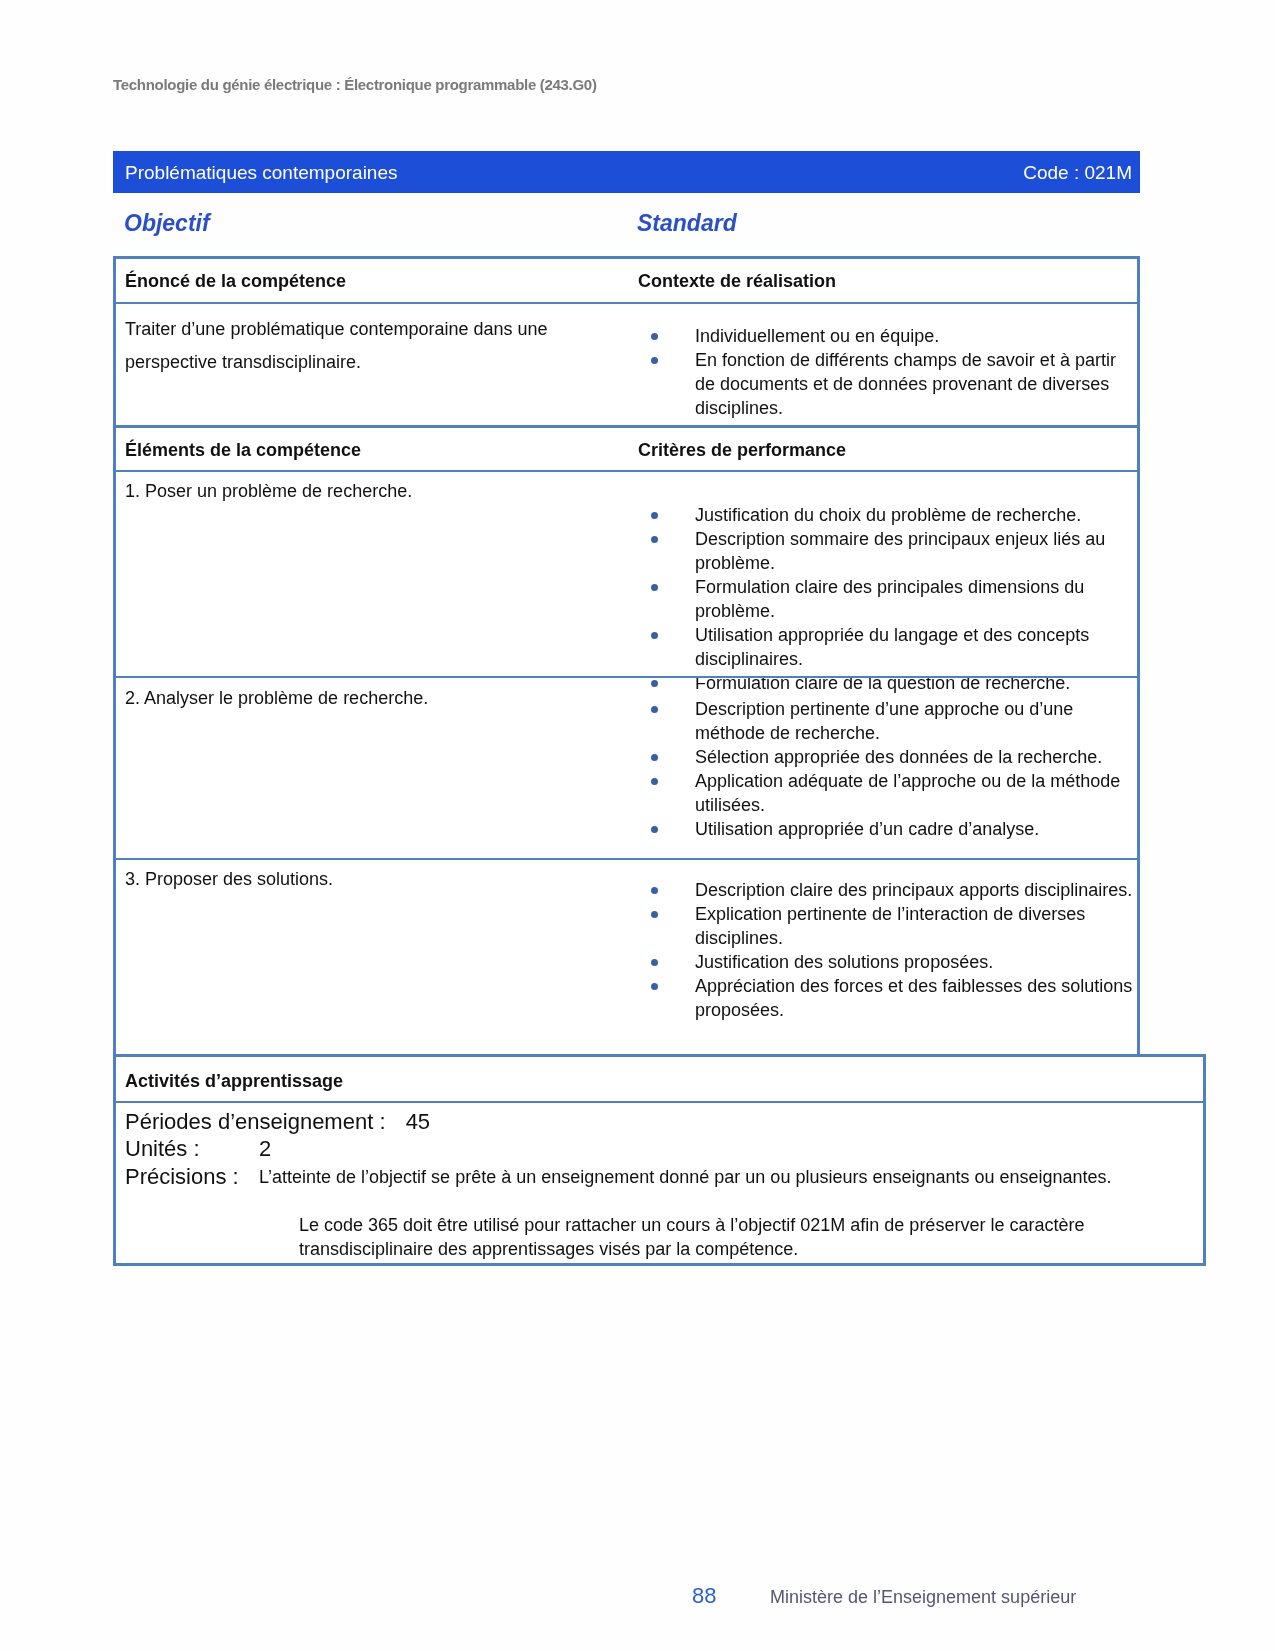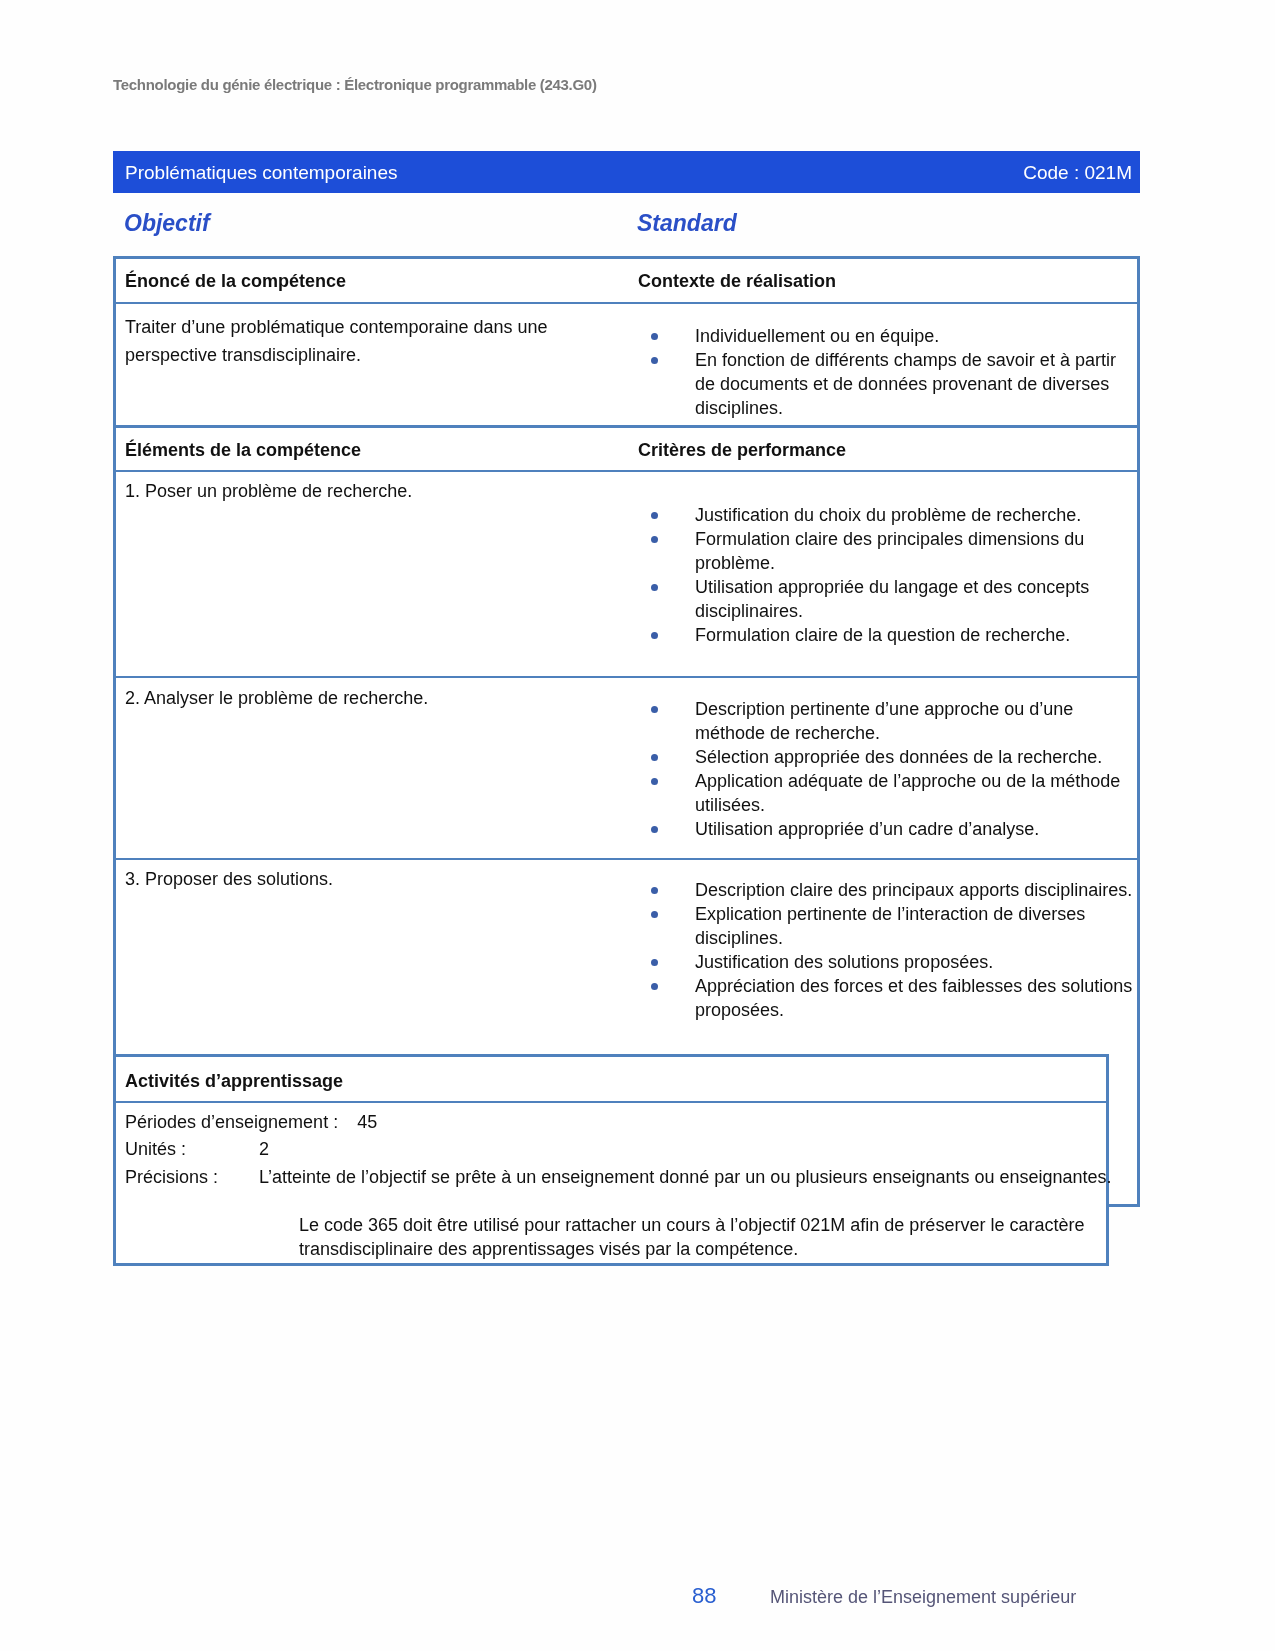--- a/index.html
+++ b/index.html
@@ -30,56 +30,57 @@
   .hdr-text { position: absolute; font-size: 18px; font-weight: bold; color: #111; }
   .cell-text { position: absolute; font-size: 18px; color: #111; line-height: 23px; }
   .bul-list { position: absolute; margin: 13px; padding: 0; list-style: none; font-size: 18px; line-height: 24px; }
   .bul-list li { position: relative; padding-left: 44px; margin-bottom: 0; }
   .bul-list li .dot {
     position: absolute; left: 0; top: 9px; width: 7px; height: 7px; border-radius: 50%; background: #3a5ea8;
   }
   .row-sep { position: absolute; left: 0; right: 0; height: 0; border-top: 2px solid #4f81bd; }
   .footer-num { left: 692px; top: 1583px; font-size: 22px; color: #2a5fd0; }
   .footer-text { left: 770px; top: 1587px; font-size: 18px; color: #555577; white-space: nowrap; }
-  .kv { position: absolute; font-size: 18px; color: #111; line-height: 24px; white-space: nowrap; }
+  .kv { position: absolute; font-size: 22px; color: #111; line-height: 24px; white-space: nowrap; }
 </style>
 </head>
 <body>
 
 <div class="abs running-head">Technologie du génie électrique : Électronique programmable (243.G0)</div>
 
 <div class="abs title-bar">
   <span class="t-left">Problématiques contemporaines</span>
   <span class="t-right">Code : 021M</span>
 </div>
 
 <div class="abs obj-label" style="left:124px;">Objectif</div>
 <div class="abs obj-label" style="left:637px;">Standard</div>
 
 <div class="abs box" style="left:113px; top:256px; width:1027px; height:173px;">
   <div class="hdr-row" style="top:0; height:45px;">
     <span class="hdr-text" style="left:9px; top:12px;">Énoncé de la compétence</span>
     <span class="hdr-text" style="left:522px; top:12px;">Contexte de réalisation</span>
   </div>
-  <div class="cell-text" style="left:9px; top:54px; width:490px; line-height:28px;">Traiter d’une problématique contemporaine dans une perspective transdisciplinaire.</div>
+  <div class="cell-text" style="left:9px; top:54px; width:490px; line-height:33px;">Traiter d’une problématique contemporaine dans une perspective transdisciplinaire.</div>
   <ul class="bul-list" style="left:522px; top:52px; width:480px;">
     <li><span class="dot"></span><span>Individuellement ou en équipe.</span></li>
     <li><span class="dot"></span><span>En fonction de différents champs de savoir et à partir de documents et de données provenant de diverses disciplines.</span></li>
   </ul>
 </div>
 
 <div class="abs box" style="left:113px; top:425px; width:1027px; height:782px;">
   <div class="hdr-row" style="top:0; height:44px;">
     <span class="hdr-text" style="left:9px; top:12px;">Éléments de la compétence</span>
     <span class="hdr-text" style="left:522px; top:12px;">Critères de performance</span>
   </div>
 
   <div class="cell-text" style="left:9px; top:52px;">1.  Poser un problème de recherche.</div>
   <ul class="bul-list" style="left:522px; top:62px; width:490px;">
     <li><span class="dot"></span><span>Justification du choix du problème de recherche.</span></li>
+    <li><span class="dot"></span><span>Description sommaire des principaux enjeux liés au problème.</span></li>
     <li><span class="dot"></span><span>Formulation claire des principales dimensions du problème.</span></li>
     <li><span class="dot"></span><span>Utilisation appropriée du langage et des concepts disciplinaires.</span></li>
     <li><span class="dot"></span><span>Formulation claire de la question de recherche.</span></li>
   </ul>
   <div class="row-sep" style="top:248px;"></div>
 
   <div class="cell-text" style="left:9px; top:259px;">2.  Analyser le problème de recherche.</div>
   <ul class="bul-list" style="left:522px; top:256px; width:490px;">
     <li><span class="dot"></span><span>Description pertinente d’une approche ou d’une méthode de recherche.</span></li>
     <li><span class="dot"></span><span>Sélection appropriée des données de la recherche.</span></li>
@@ -90,21 +91,21 @@
 
   <div class="cell-text" style="left:9px; top:440px;">3.  Proposer des solutions.</div>
   <ul class="bul-list" style="left:522px; top:437px; width:490px;">
     <li><span class="dot"></span><span>Description claire des principaux apports disciplinaires.</span></li>
     <li><span class="dot"></span><span>Explication pertinente de l’interaction de diverses disciplines.</span></li>
     <li><span class="dot"></span><span>Justification des solutions proposées.</span></li>
     <li><span class="dot"></span><span>Appréciation des forces et des faiblesses des solutions proposées.</span></li>
   </ul>
 </div>
 
-<div class="abs box" style="left:113px; top:1054px; width:996px; height:212px;">
+<div class="abs box" style="left:113px; top:1054px; width:1093px; height:212px;">
   <div class="hdr-row" style="top:0; height:46px;">
     <span class="hdr-text" style="left:9px; top:14px;">Activités d’apprentissage</span>
   </div>
   <div class="kv" style="left:9px; top:53px;">
     <span>Périodes d’enseignement :</span>
     <span style="margin-left:14px;">45</span>
   </div>
   <div class="kv" style="left:9px; top:80px;">
     <span style="display:inline-block; width:134px;">Unités :</span><span>2</span>
   </div>

